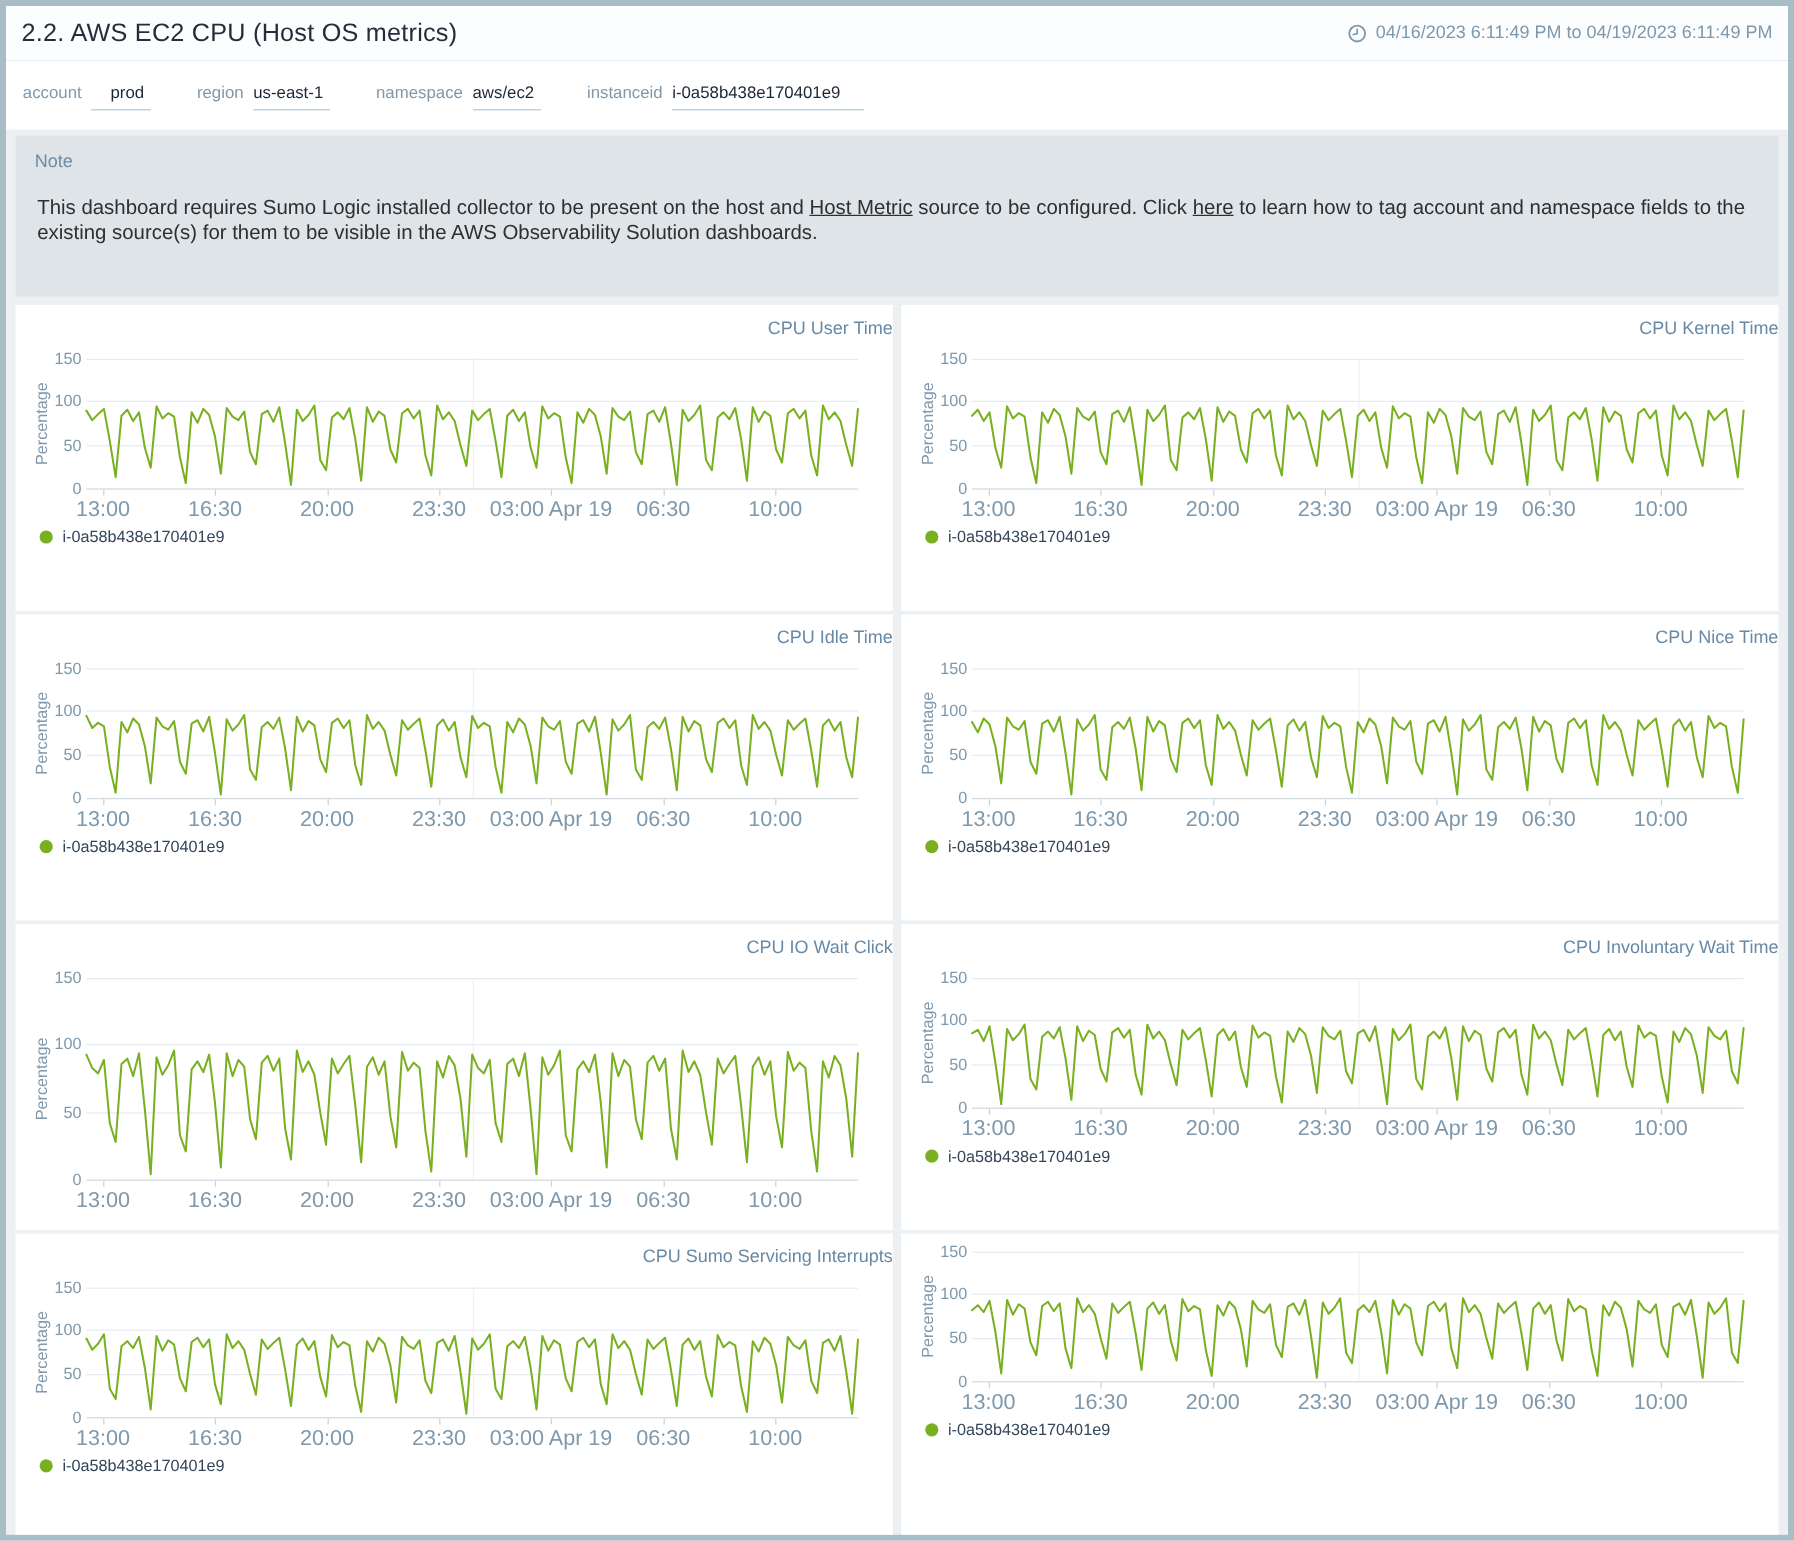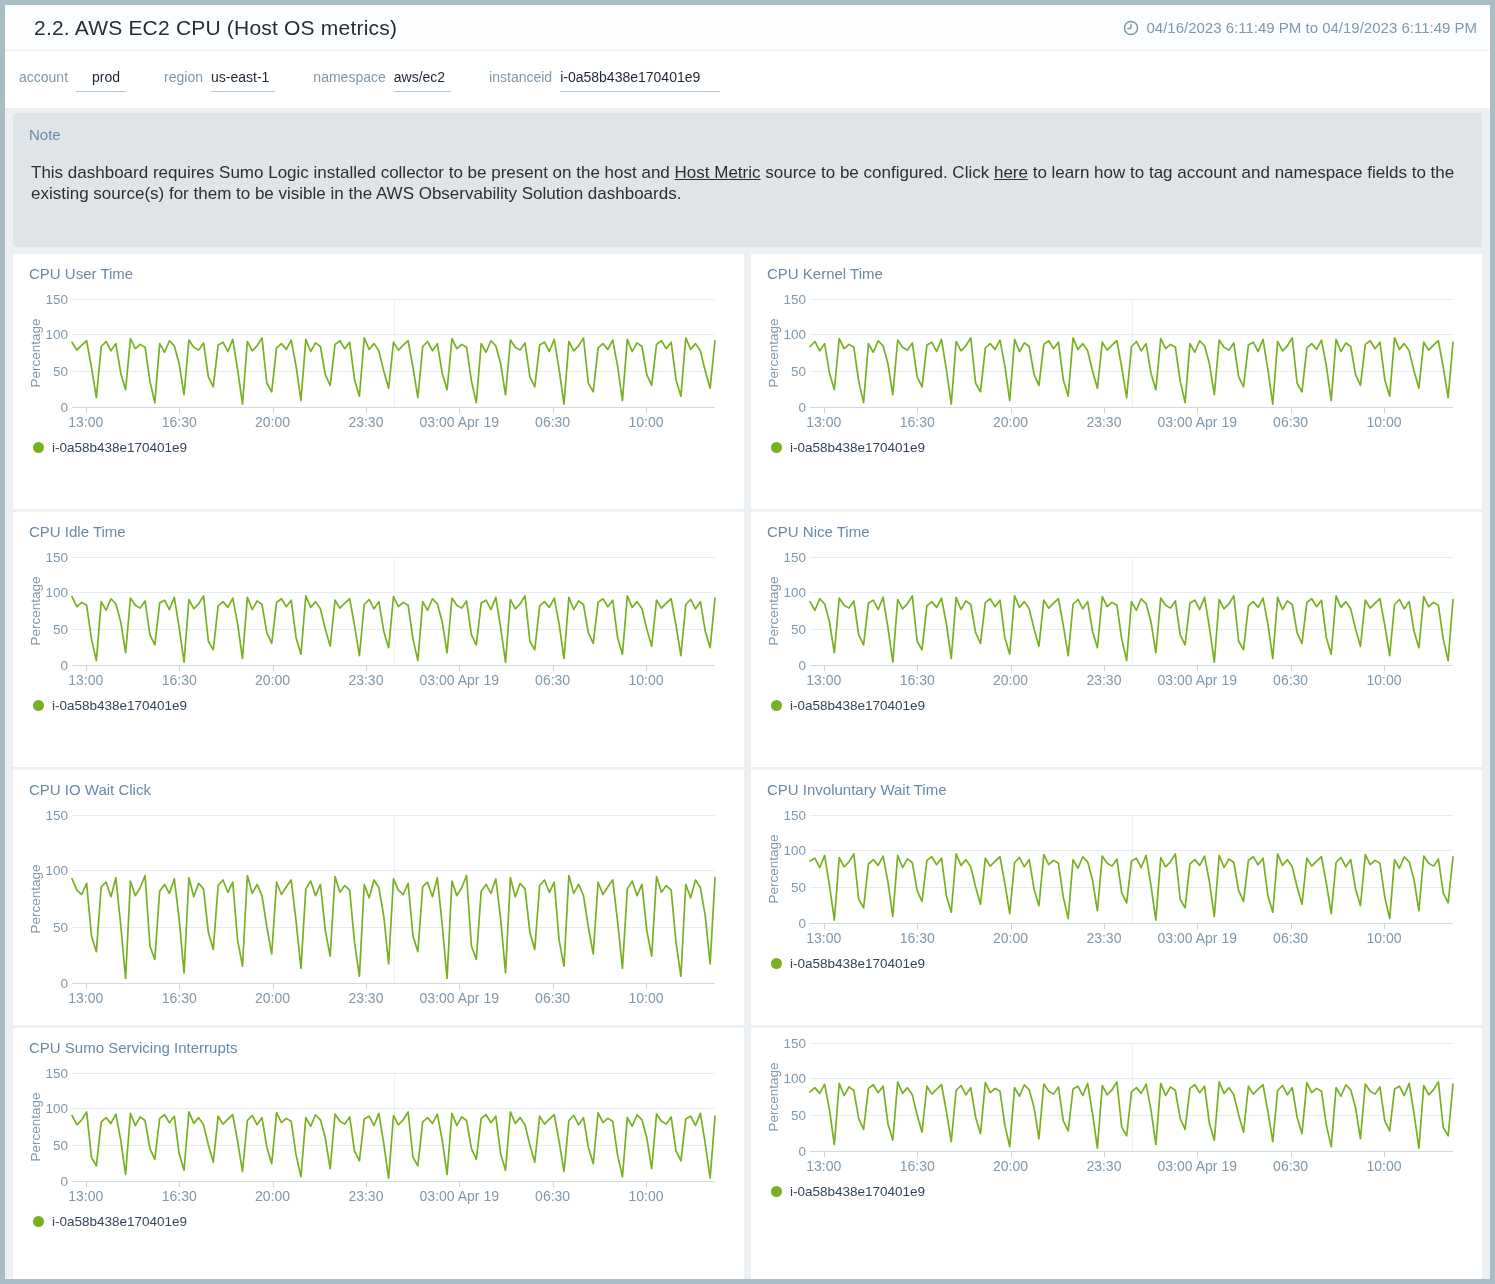--- a/index.html
+++ b/index.html
@@ -15,21 +15,21 @@
     overflow:hidden;
   }
   
   .topbar {
     height:46px; background:#fcfdfe;
     display:flex; justify-content:space-between; align-items:center;
     padding:0 13px;
     border-bottom:1px solid #e9edf0;
   }
   .topbar h1 {
-    margin:16px; font-size:21px; font-weight:400; color:#242e3a; letter-spacing:.2px;
+    margin:0; font-size:21px; font-weight:400; color:#242e3a; letter-spacing:.2px;
   }
   .timerange {
     display:flex; align-items:center; gap:7px;
     font-size:15px; color:#7e98ac; cursor:pointer;
   }
   
   .filters {
     height:57px; background:#ffffff;
     display:flex; align-items:center;
     padding:0 14px; gap:38px;
@@ -61,21 +61,21 @@
   .grid {
     display:grid;
     grid-template-columns:1fr 1fr;
     grid-auto-rows:255px;
     gap:3px 7px;
     margin:7px 8px 0 8px;
   }
   .panel { background:#ffffff; overflow:hidden; }
   .ptitle {
     margin:11px 0 0 16px; height:19px;
-    font-size:15px; font-weight:400; color:#6889a6;
+    font-size:15px; font-weight:400; color:#6889a6;text-align:right;
   }
   .compact { --ph:108px; --wrapH:153px; }
   .tall    { --ph:168px; --wrapH:213px; }
   .chart-wrap { position:relative; height:var(--wrapH); cursor:crosshair; }
   .ylabel {
     position:absolute; left:22px; top:calc(15px + var(--ph)/2);
     transform:translate(-50%,-50%) rotate(-90deg);
     font-size:13.5px; color:#8099ad; white-space:nowrap;
   }
   .yticks {
@@ -85,21 +85,21 @@
   .yticks span { position:absolute; right:0; transform:translateY(-50%); }
   .plot {
     position:absolute; left:59px; right:29px; top:15px; height:var(--ph);
   }
   .hgrid { position:absolute; left:0; right:0; height:1px; background:#e6ebee; }
   .hgrid.zero { background:#cfd9de; }
   .vgrid { position:absolute; top:0; bottom:0; left:50%; width:1px; background:#eef1f4; }
   .plot svg { position:absolute; left:0; top:0; width:100%; height:100%; overflow:visible; }
   .xticks {
     position:absolute; left:59px; right:29px; top:calc(15px + var(--ph)); height:24px;
-    font-size:14px; color:#7e98ac;
+    font-size:18px; color:#7e98ac;
   }
   .xticks .xl { position:absolute; top:7px; transform:translateX(-50%); white-space:nowrap; }
   .xticks .tm { position:absolute; top:1px; width:1px; height:5px; background:#c9d3d9; }
   .legend {
     display:flex; align-items:center; gap:8px;
     padding-left:20px; margin-top:3px; cursor:pointer;
   }
   .dot { width:11px; height:11px; border-radius:50%; flex:0 0 auto; }
   .lname { font-size:13.5px; color:#34455a; }
   .clock { display:block; }

